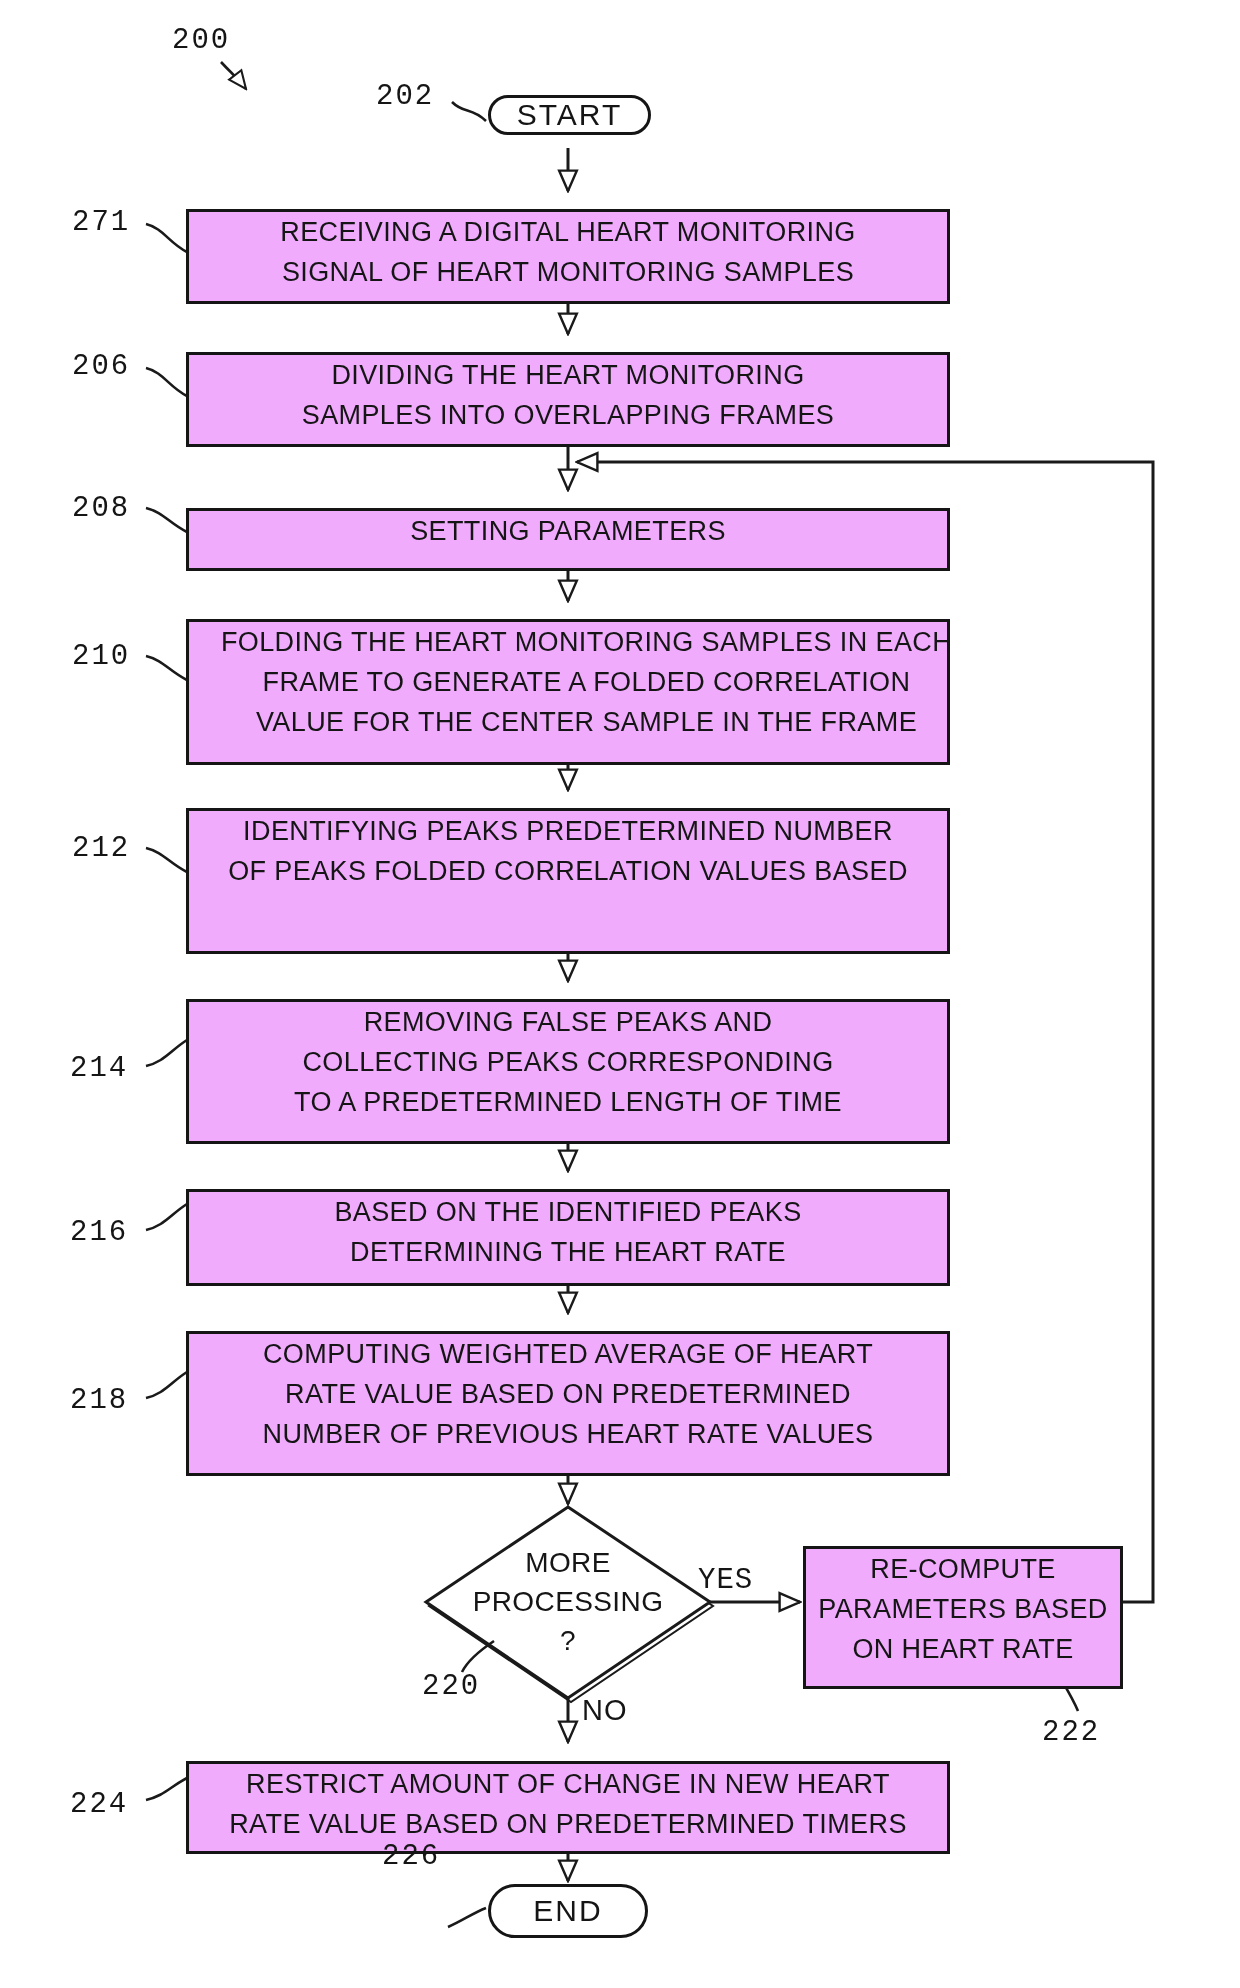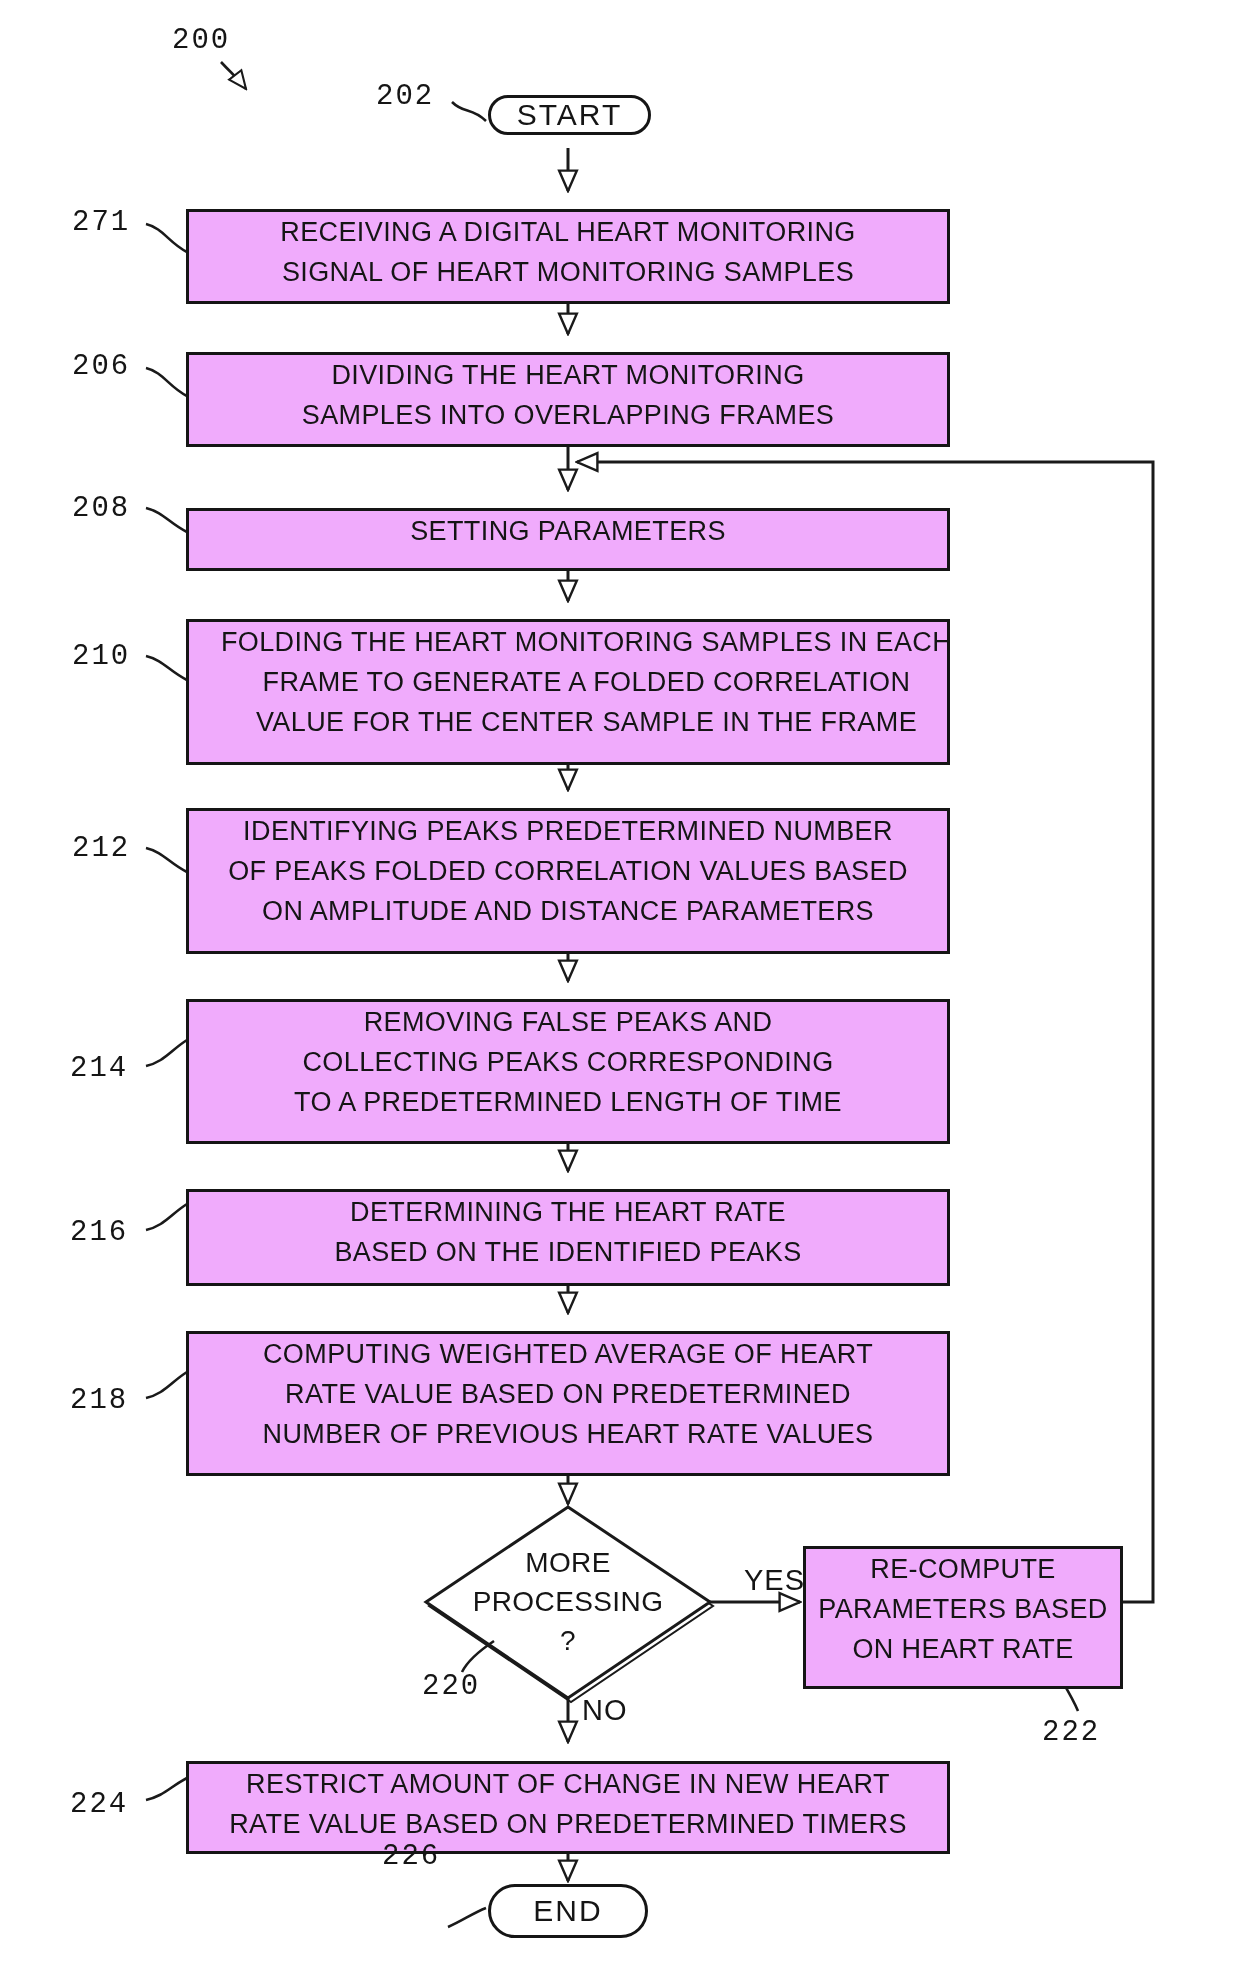--- a/index.html
+++ b/index.html
@@ -101,32 +101,31 @@
 
   <div class="box" style="left:186px;top:603px;width:764px;height:146px;padding-left:37px;">
     <span>FOLDING THE HEART MONITORING SAMPLES IN EACH</span>
     <span>FRAME TO GENERATE A FOLDED CORRELATION</span>
     <span>VALUE FOR THE CENTER SAMPLE IN THE FRAME</span>
   </div>
 
   <div class="box" style="left:186px;top:792px;width:764px;height:146px;">
     <span>IDENTIFYING PEAKS PREDETERMINED NUMBER</span>
     <span>OF PEAKS FOLDED CORRELATION VALUES BASED</span>
-    <span>ON AMPLITUDE AND DISTANCE PARAMETERS</span>
   </div>
 
   <div class="box" style="left:186px;top:983px;width:764px;height:145px;">
     <span>REMOVING FALSE PEAKS AND</span>
     <span>COLLECTING PEAKS CORRESPONDING</span>
     <span>TO A PREDETERMINED LENGTH OF TIME</span>
   </div>
 
   <div class="box" style="left:186px;top:1173px;width:764px;height:97px;">
+    <span>BASED ON THE IDENTIFIED PEAKS</span>
     <span>DETERMINING THE HEART RATE</span>
-    <span>BASED ON THE IDENTIFIED PEAKS</span>
   </div>
 
   <div class="box" style="left:186px;top:1315px;width:764px;height:145px;">
     <span>COMPUTING WEIGHTED AVERAGE OF HEART</span>
     <span>RATE VALUE BASED ON PREDETERMINED</span>
     <span>NUMBER OF PREVIOUS HEART RATE VALUES</span>
   </div>
 
   <div class="box" style="left:803px;top:1530px;width:320px;height:143px;">
     <span>RE-COMPUTE</span>
@@ -138,21 +137,21 @@
     <span>RESTRICT AMOUNT OF CHANGE IN NEW HEART</span>
     <span>RATE VALUE BASED ON PREDETERMINED TIMERS</span>
   </div>
 
   <div class="dtext">
     <span>MORE</span>
     <span>PROCESSING</span>
     <span>?</span>
   </div>
 
-  <div class="edge-label" style="left:744px;top:1564px;">YES</div>
+  <div class="edge-label" style="left:698px;top:1564px;font-family:Liberation Mono, monospace;">YES</div>
   <div class="edge-label" style="left:582px;top:1694px;">NO</div>
 
   <div class="num" style="left:172px;top:24px;">200</div>
   <div class="num" style="left:376px;top:80px;">202</div>
   <div class="num" style="left:72px;top:206px;">271</div>
   <div class="num" style="left:72px;top:350px;">206</div>
   <div class="num" style="left:72px;top:492px;">208</div>
   <div class="num" style="left:72px;top:640px;">210</div>
   <div class="num" style="left:72px;top:832px;">212</div>
   <div class="num" style="left:70px;top:1052px;">214</div>

